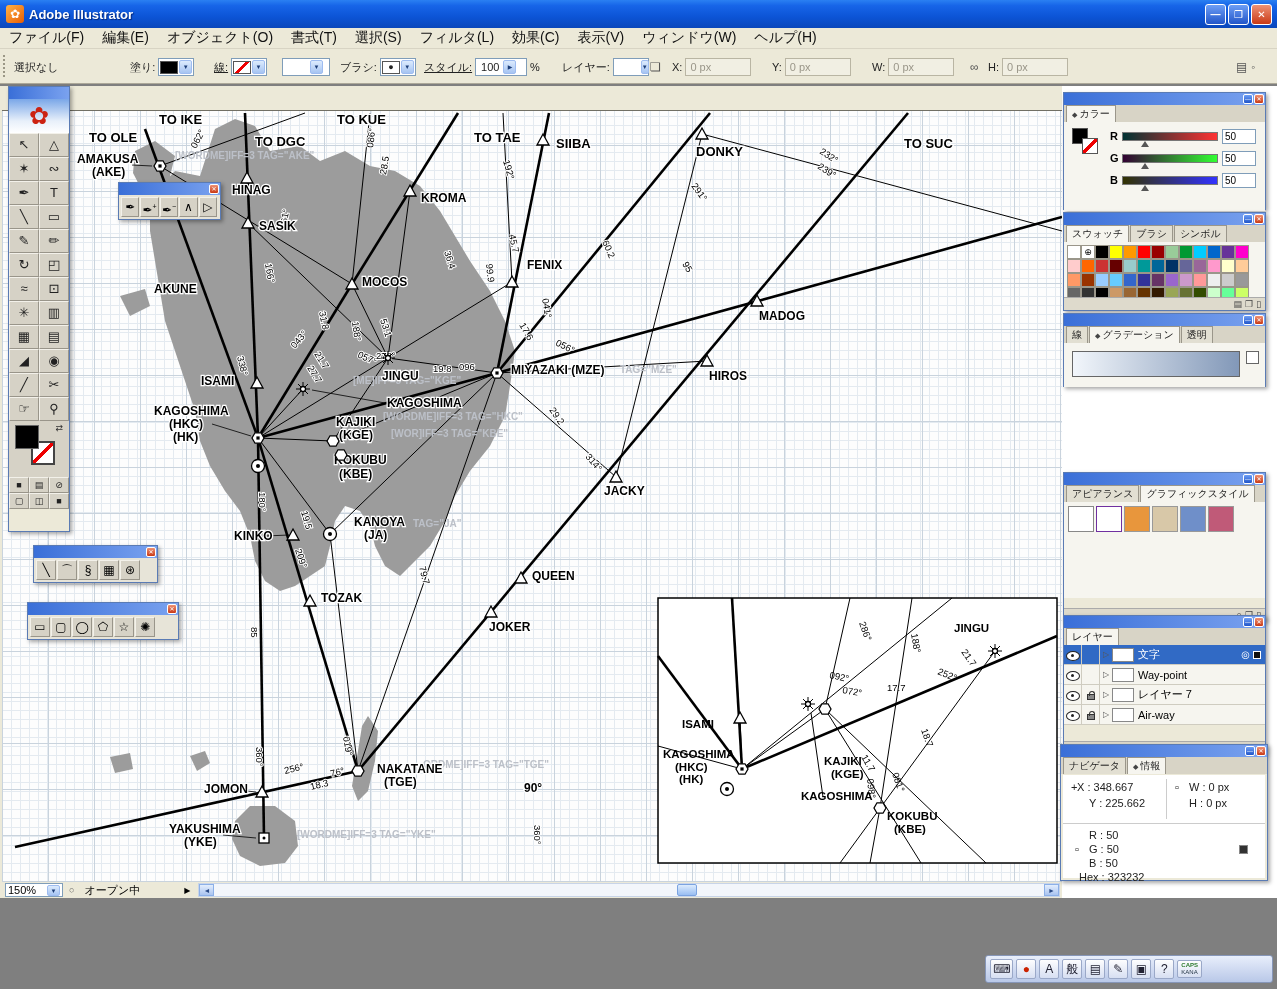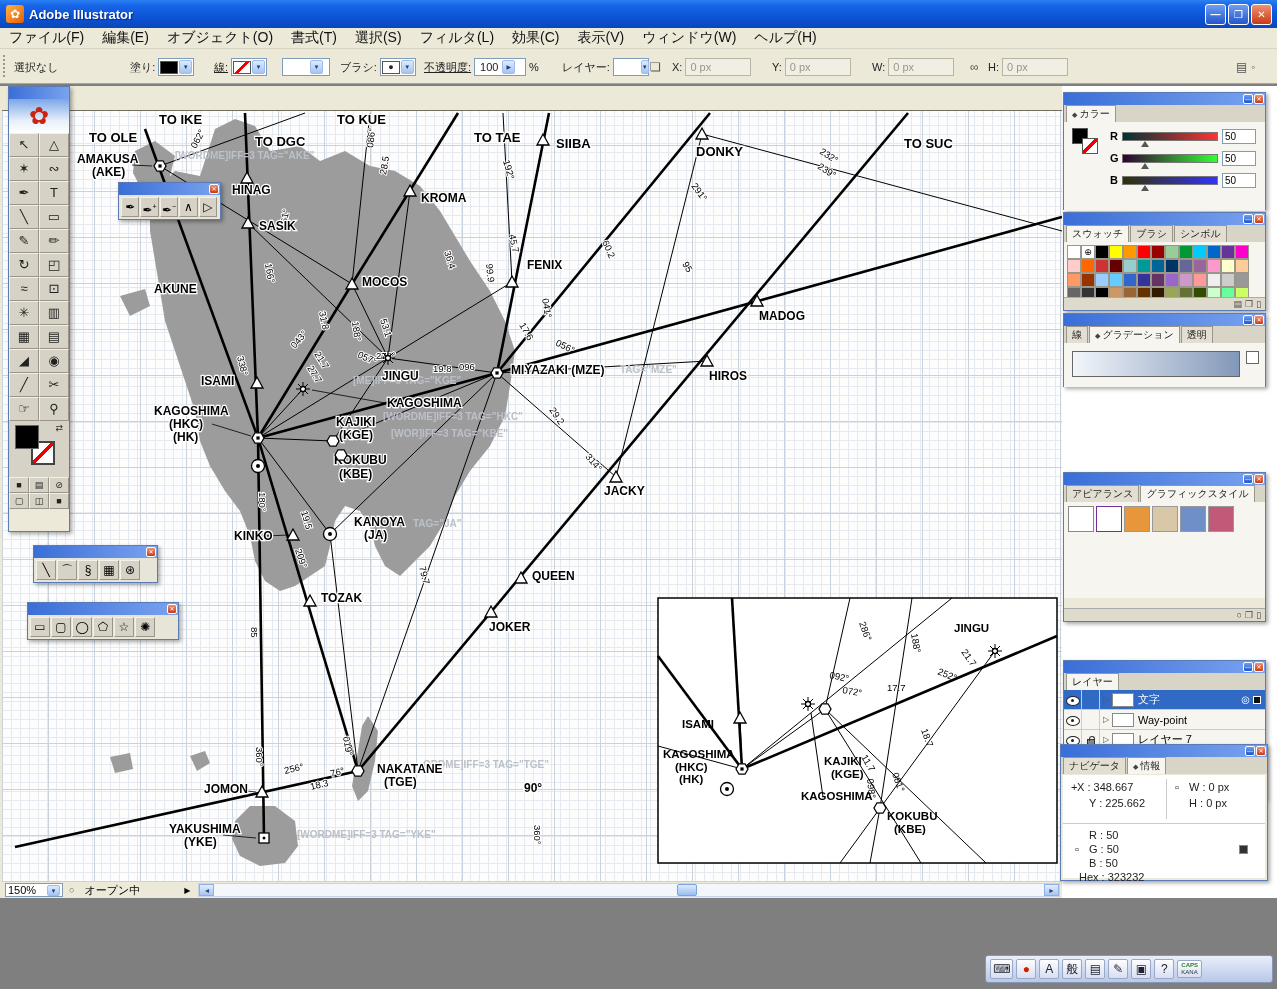--- a/index.html
+++ b/index.html
@@ -178,21 +178,21 @@
         </span>
     </span>
     <span class="ob" style="left:340px">
       <span class="ob-lbl">ブラシ:</span>
       <span class="swcombo">
           <span class="swbox brushb">●</span>
           <span class="arr">▼</span>
         </span>
     </span>
     <span class="ob" style="left:424px">
-      <span class="ob-lbl u">不透明度:</span>
+      <span class="ob-lbl u">スタイル:</span>
       <span class="combo" style="width:52px">
           <span class="val">100</span>
           <span class="arr">▶</span>
         </span>
       <span class="ob-lbl" style="margin-left:3px">%</span>
     </span>
     <span class="ob" style="left:562px">
       <span class="ob-lbl">レイヤー:</span>
       <span class="combo" style="width:36px">
           <span class="val"></span>
@@ -797,21 +797,21 @@
           <div class="gstyle" style="background: rgb(192, 90, 120); border-color: rgb(153, 153, 153);"></div>
         </div>
       </div>
     <div class="pal-foot">
       <span>○</span>
       <span>❐</span>
       <span>▯</span>
     </div>
   </div>
 
-  <div class="pal" style="left:1063px;top:660px;width:203px;height:140px">
+  <div class="pal" style="left:1063px;top:615px;width:203px;height:140px">
     <div class="p-title">
         <span class="p-btn">—</span>
         <span class="p-btn red">✕</span>
       </div>
     <div class="tabs">
         <span class="tab active"><span>レイヤー</span></span>
       </div>
     <div id="layerrows">
         <div class="layer-row sel">
           <span class="cell eye"></span>

